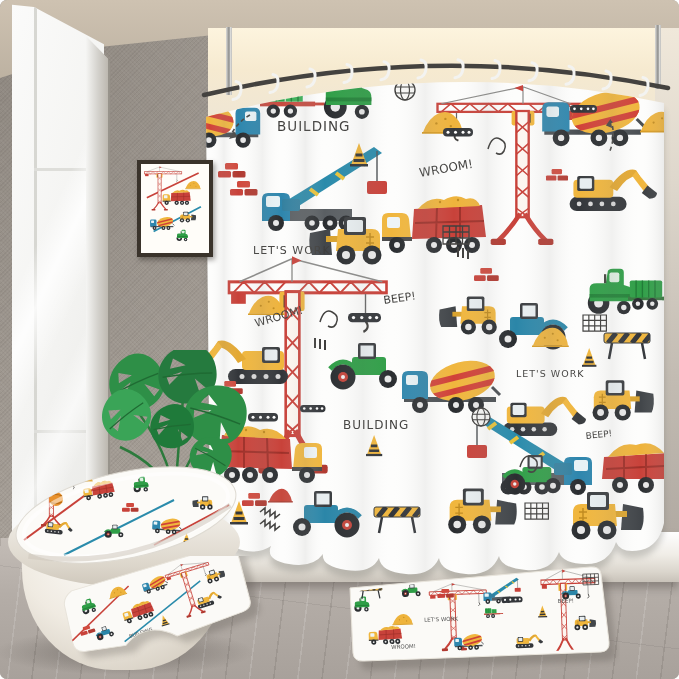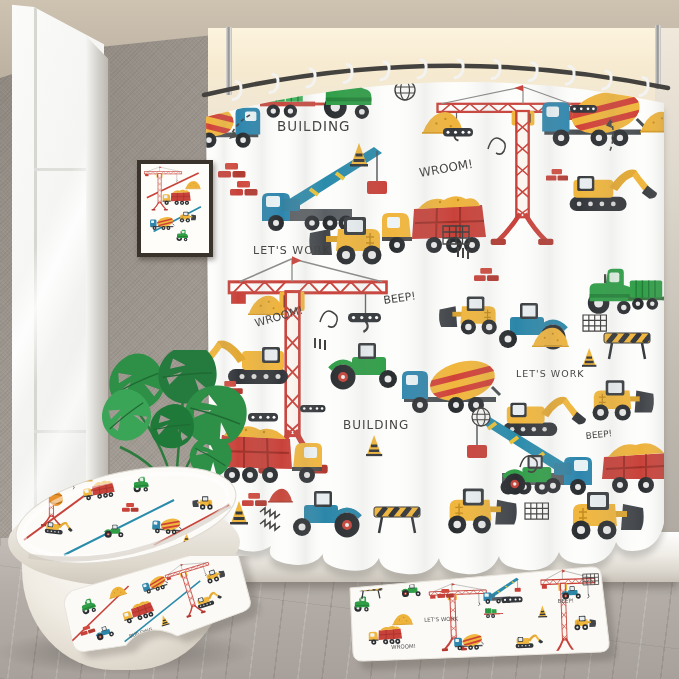--- a/index.html
+++ b/index.html
@@ -1,17 +1,17 @@
 <!DOCTYPE html>
 <html><head>
 <meta charset="utf-8">
 <style>
   html,body{margin:0;padding:0;background:#ffffff;}
   body{font-family:"DejaVu Sans", sans-serif;}
-  .stage{position:relative;width:679px;height:679px;overflow:hidden;background:#a59e96;}
+  .stage{position:relative;width:679px;height:679px;overflow:hidden;background:#a59e96;border-radius:7px;}
   .wall-texture{position:absolute;inset:0;
     background:
       radial-gradient(circle at 78% 28%, rgba(255,255,255,.10), transparent 60%),
       radial-gradient(circle at 0% 8%, rgba(55,50,45,.20), transparent 52%),
       repeating-linear-gradient(45deg, rgba(255,255,255,.05) 0 1px, transparent 1px 3px),
       repeating-linear-gradient(-45deg, rgba(0,0,0,.05) 0 1px, transparent 1px 3px);}
   .ceiling{position:absolute;left:0;top:0;width:679px;height:82px;
     background:linear-gradient(180deg,#cec2b1,#bcb1a1);
     clip-path:polygon(0 0,100% 0,100% 37%,38% 37%,14% 58%,0 95%);}
   .alcove{position:absolute;left:208px;top:28px;width:458px;height:92px;

